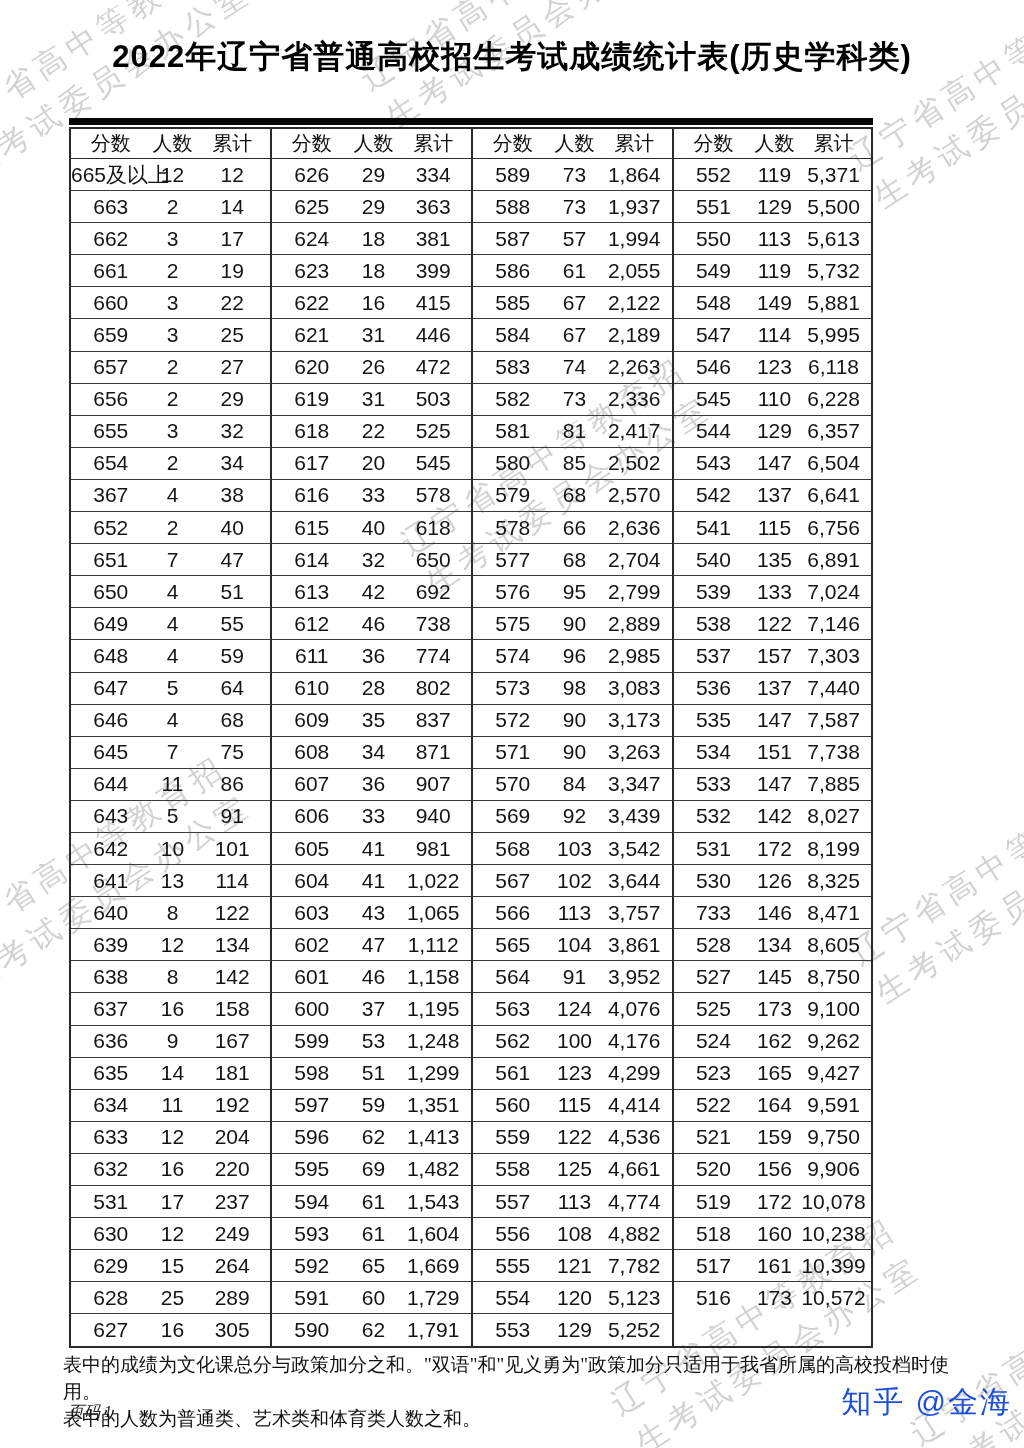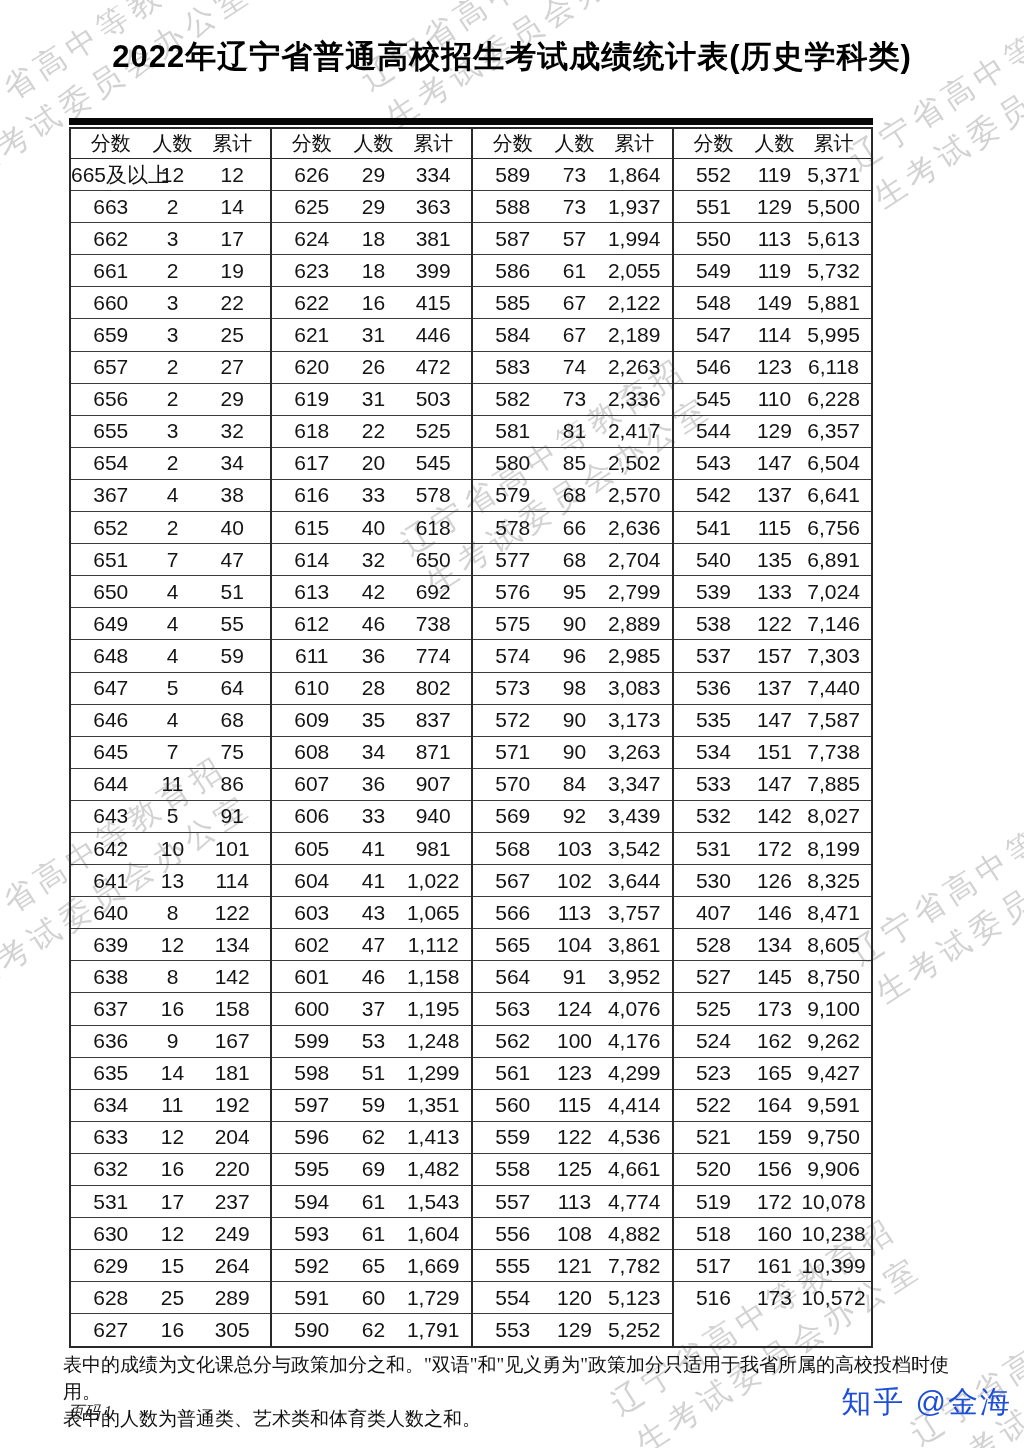--- a/index.html
+++ b/index.html
@@ -805,21 +805,21 @@
           <span class="cell">531</span>
           <span class="cell">172</span>
           <span class="cell">8,199</span>
         </div>
         <div class="row">
           <span class="cell">530</span>
           <span class="cell">126</span>
           <span class="cell">8,325</span>
         </div>
         <div class="row">
-          <span class="cell">407</span>
+          <span class="cell">733</span>
           <span class="cell">146</span>
           <span class="cell">8,471</span>
         </div>
         <div class="row">
           <span class="cell">528</span>
           <span class="cell">134</span>
           <span class="cell">8,605</span>
         </div>
         <div class="row">
           <span class="cell">527</span>

